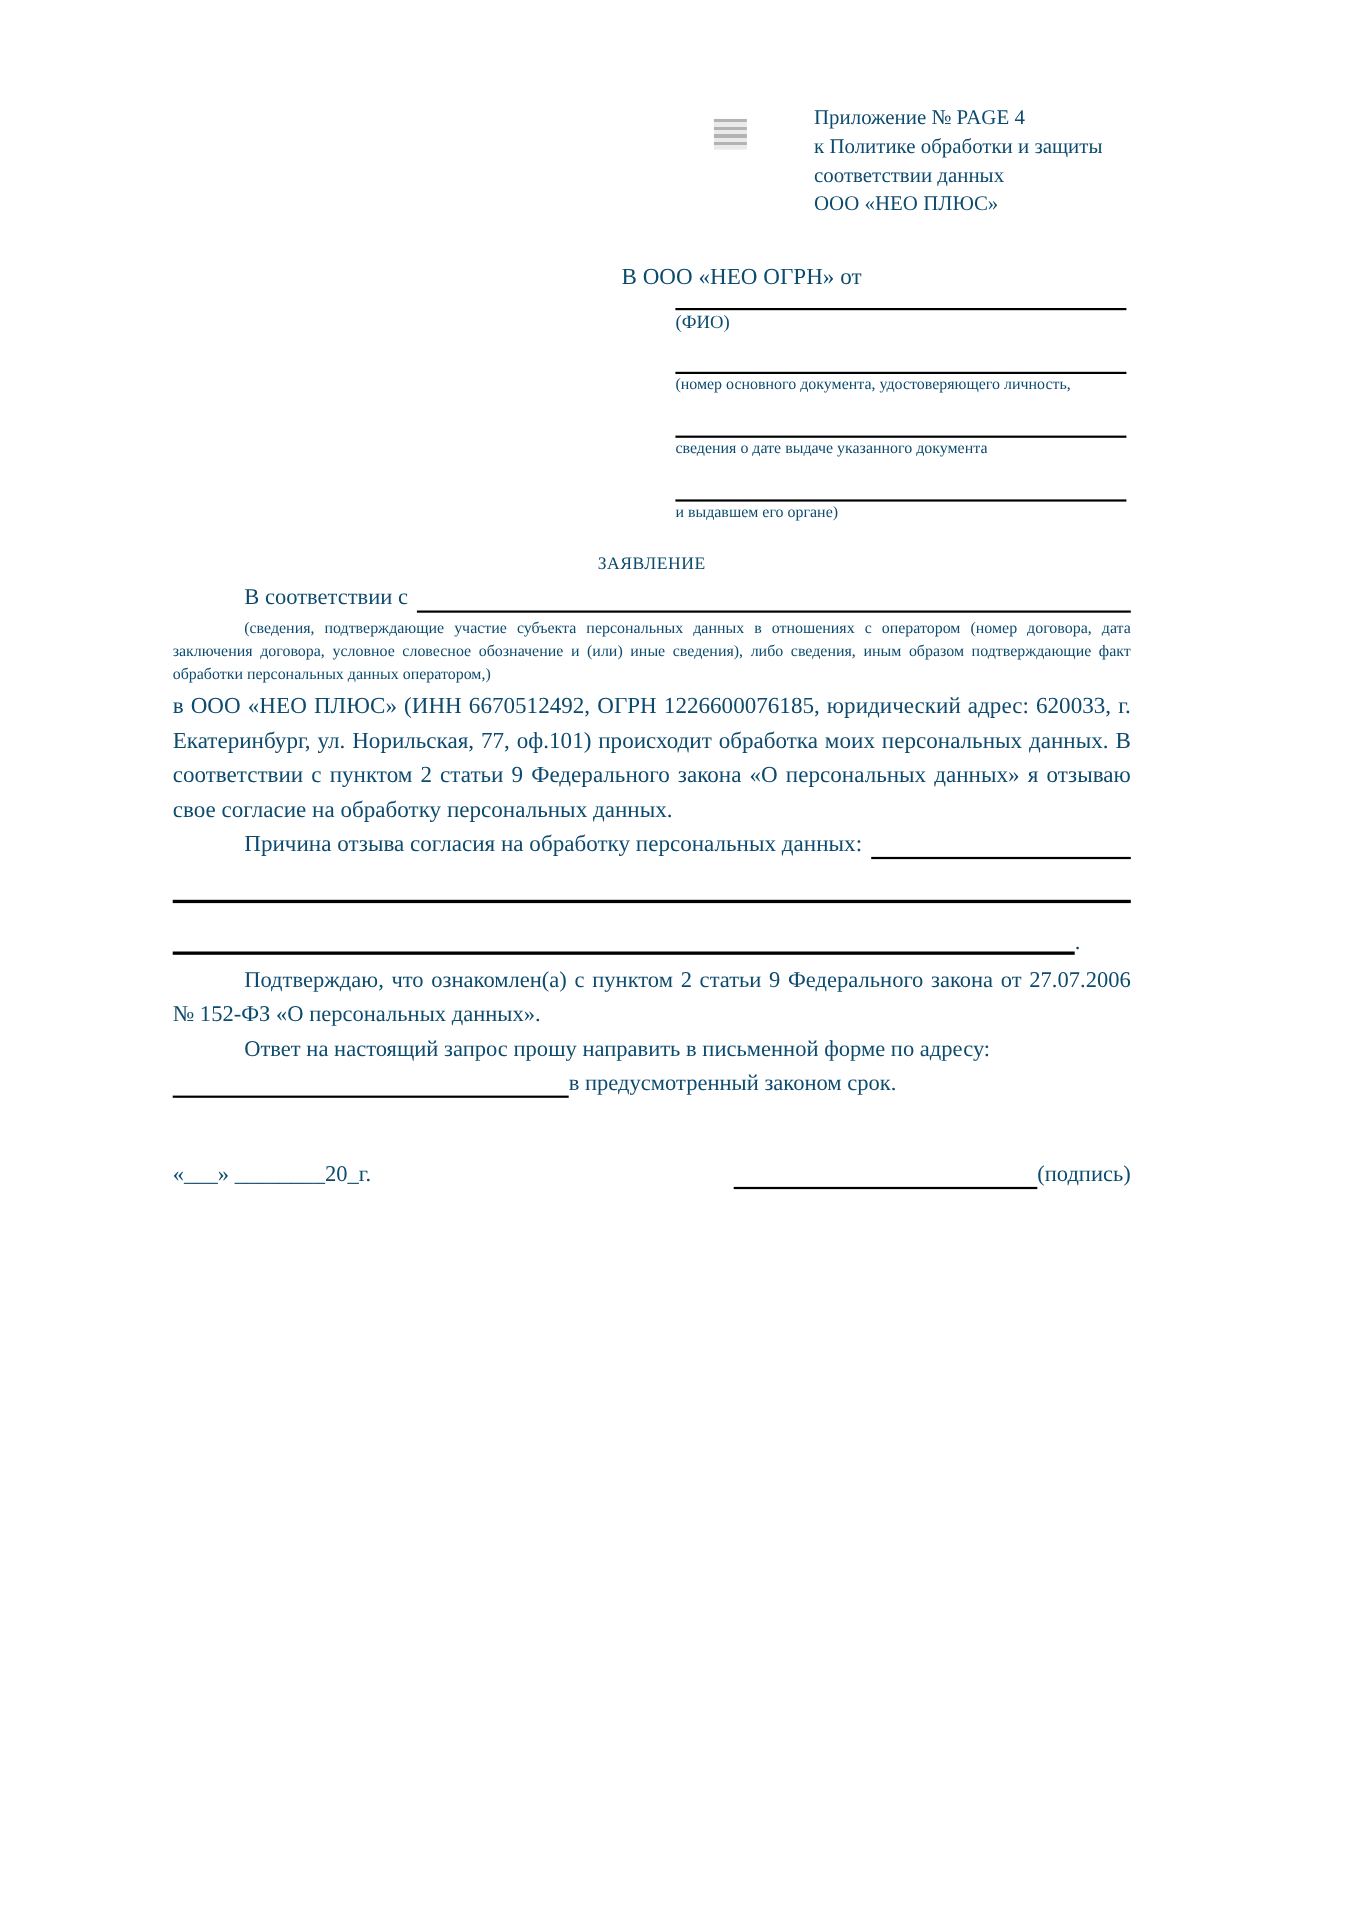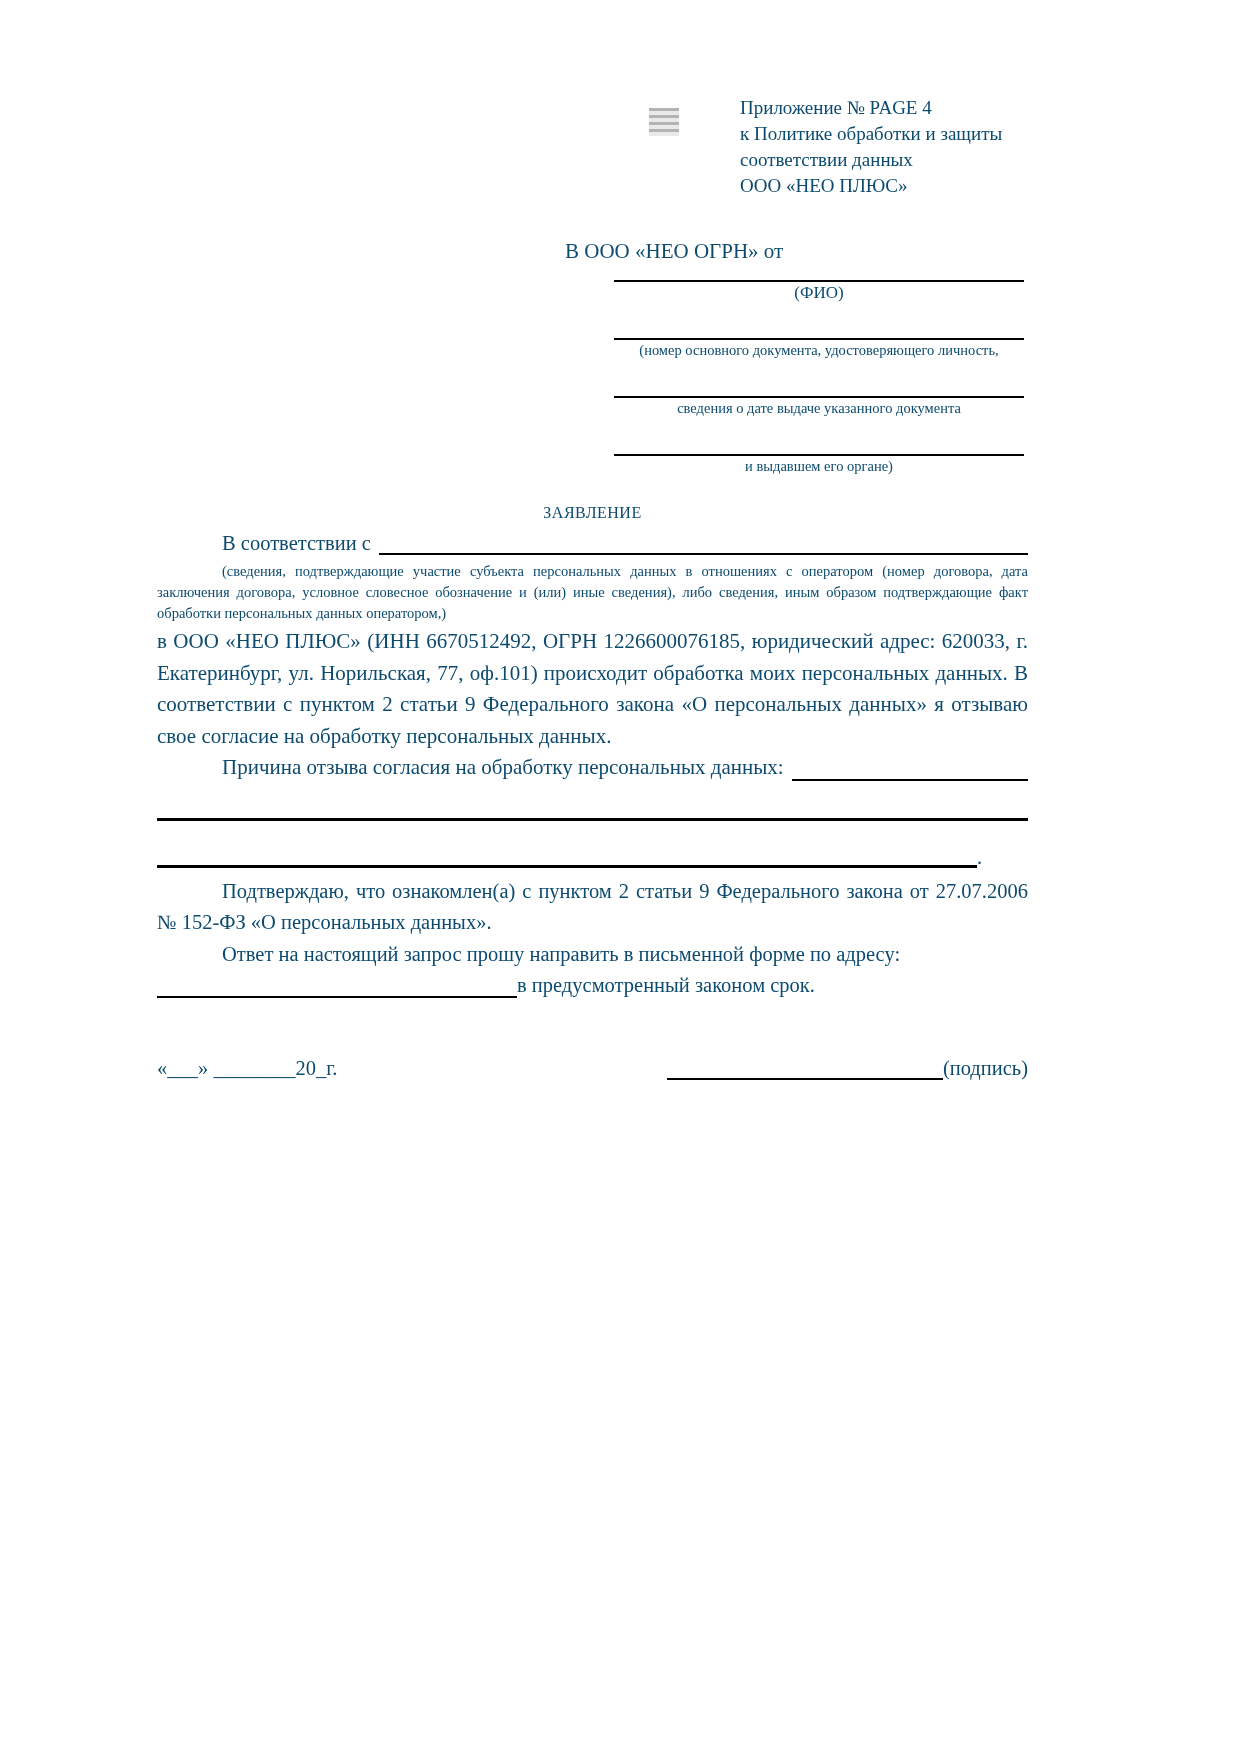--- a/index.html
+++ b/index.html
@@ -42,36 +42,36 @@
   }
   .fields{margin-top:4px;}
   .field-row{
     width:410px;
     margin-left:auto;
     margin-right:4px;
   }
   .field-row + .field-row{margin-top:24px;}
   .field-line{border-bottom:2px solid #000;height:12px;}
   .field-caption{
-    text-align:center;
+    text-align:left;
     font-size:14.5px;
     line-height:19px;
     padding-top:1px;
   }
   .field-caption.big{font-size:17px;}
   .stmt-heading{
     margin-top:28px;
     text-align:center;
     font-size:16px;
     letter-spacing:.5px;
   }
   .intro-row{
     margin-top:7px;
     display:flex;
-    align-items:flex-start;
+    align-items:center;
     font-size:20.5px;
     line-height:29px;
   }
   .intro-prefix{padding-left:65px;white-space:nowrap;}
   .fill-line{flex:1;border-bottom:2.5px solid #000;height:24px;margin-left:8px;}
   .footnote{
     margin-top:3px;
     font-size:14.5px;
     line-height:21px;
     text-align:justify;
@@ -111,21 +111,21 @@
   }
   .blank-addr{width:360px;height:26px;border-bottom:2.5px solid #000;}
   .footer-row{
     margin-top:52px;
     display:flex;
     justify-content:space-between;
     align-items:flex-end;
     font-size:20.5px;
     line-height:28px;
   }
-  .sig-group{display:flex;align-items:flex-start;}
+  .sig-group{display:flex;align-items:center;}
   .sig-line{width:276px;height:24px;border-bottom:2.5px solid #000;}
 </style>
 </head>
 <body>
 
 <div class="page">
 
   <div class="blur-glyph"></div>
 
   <div class="header-block">

